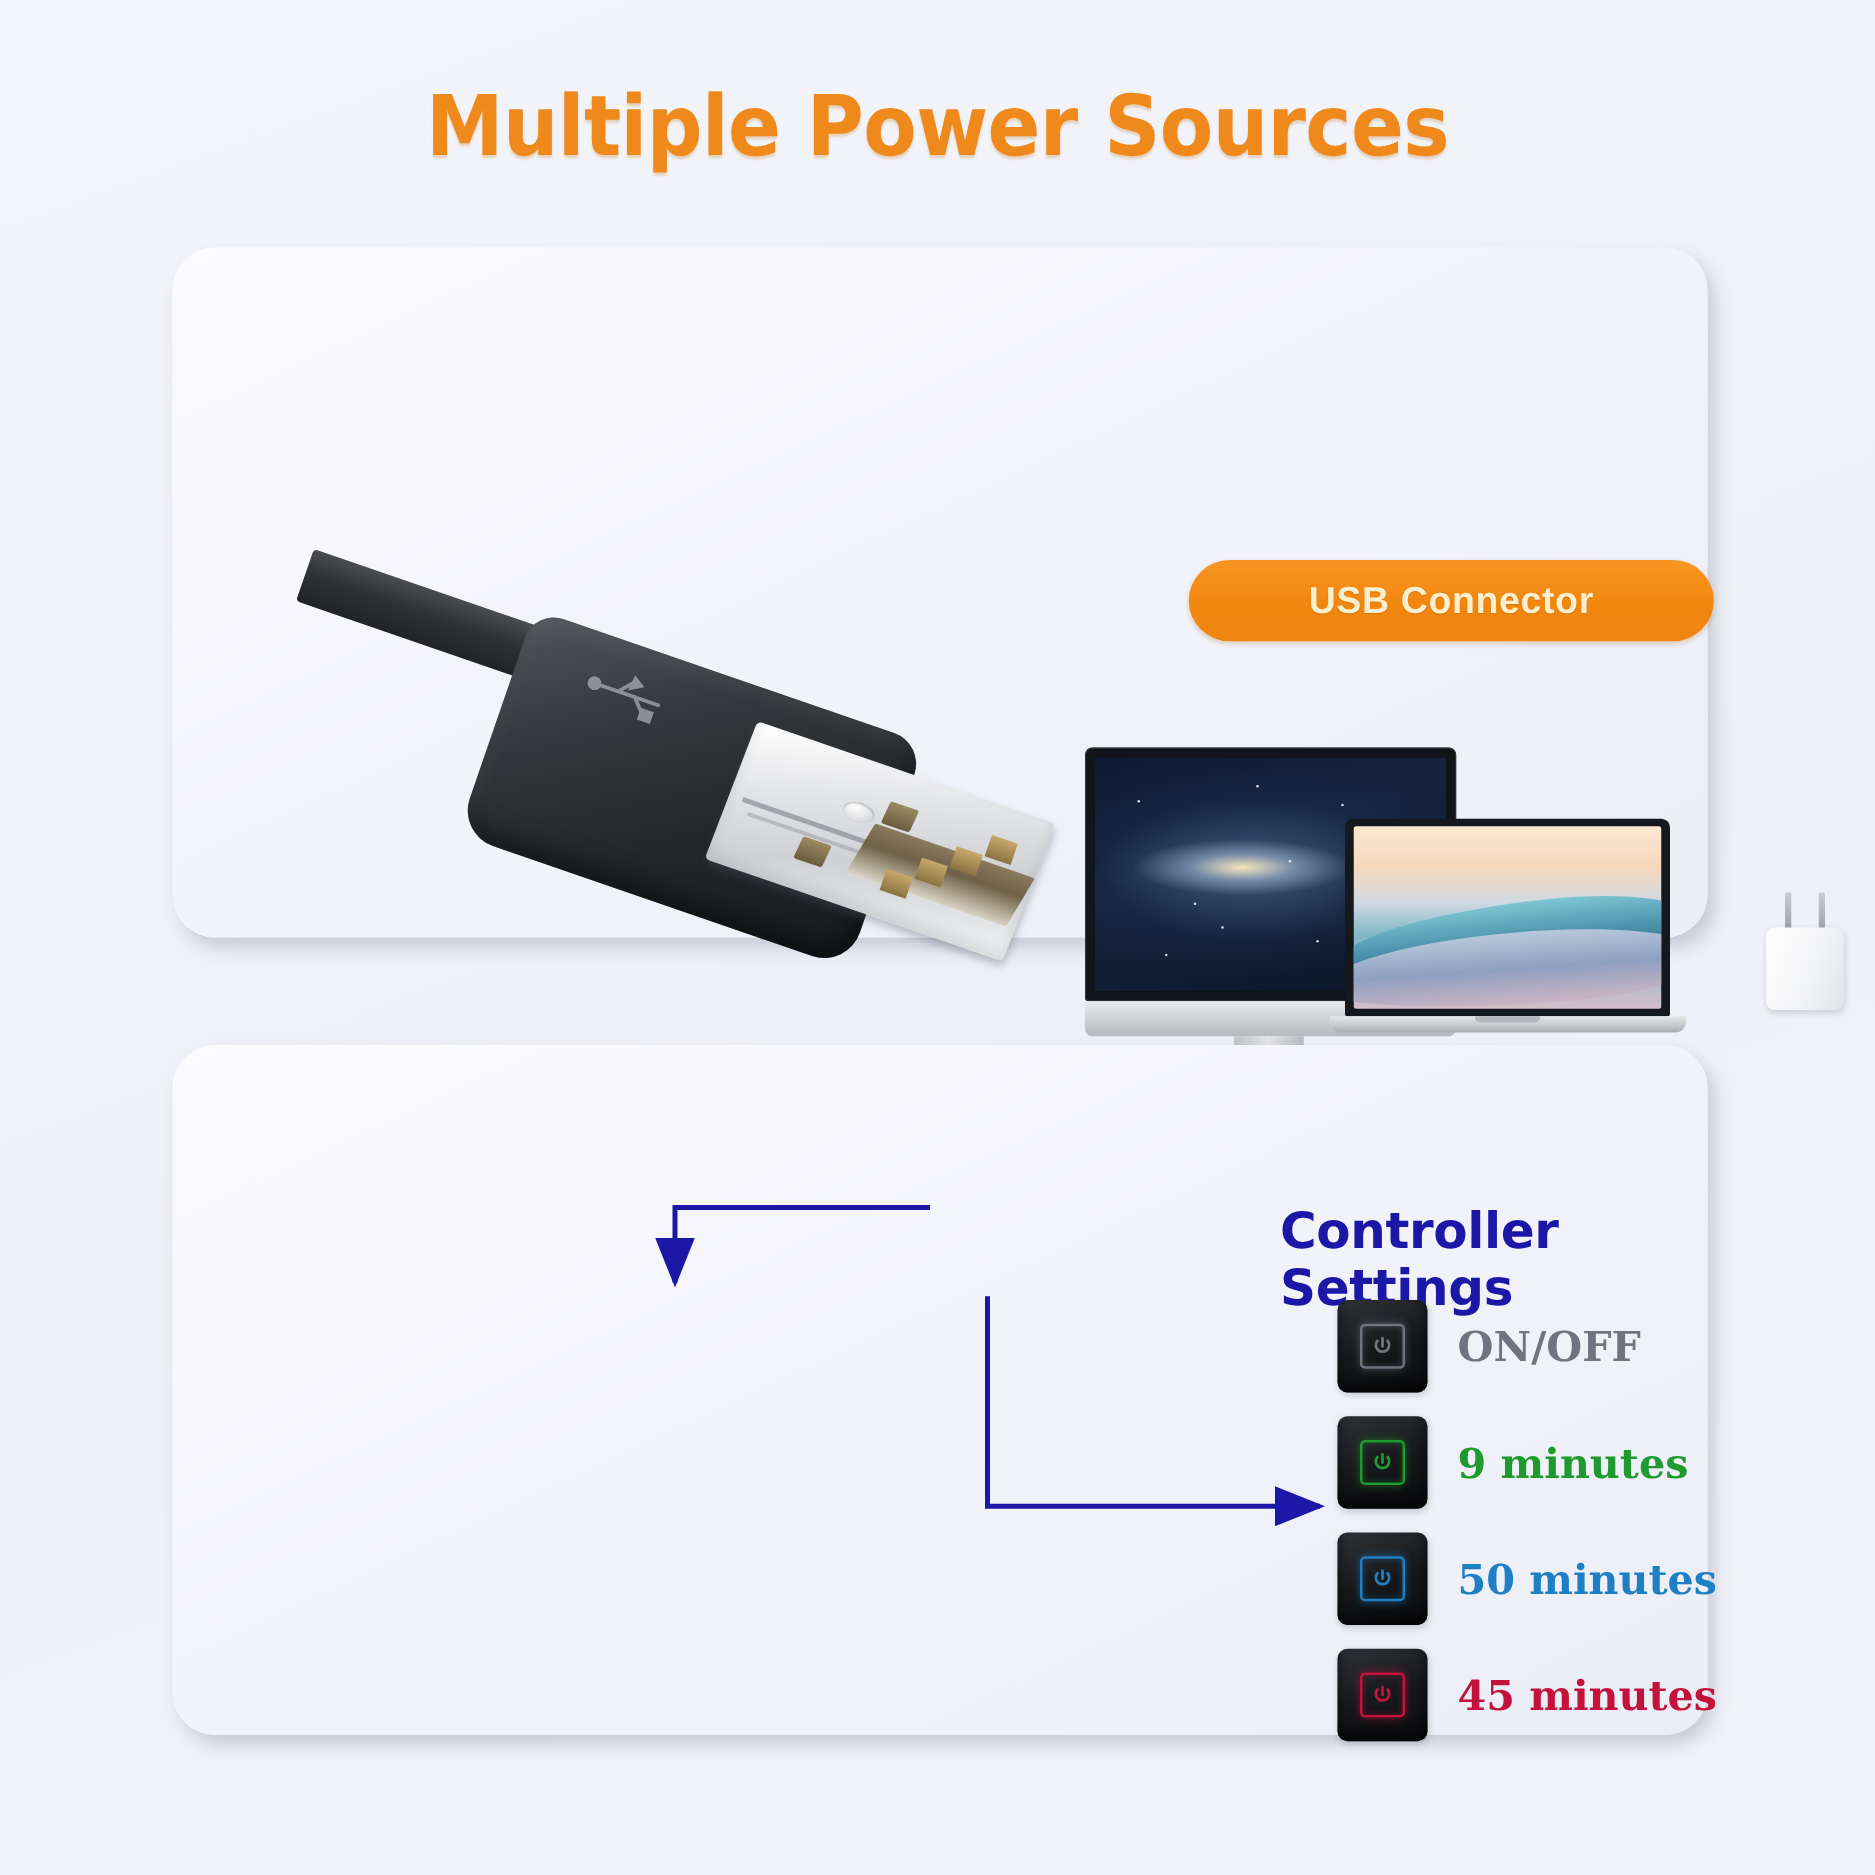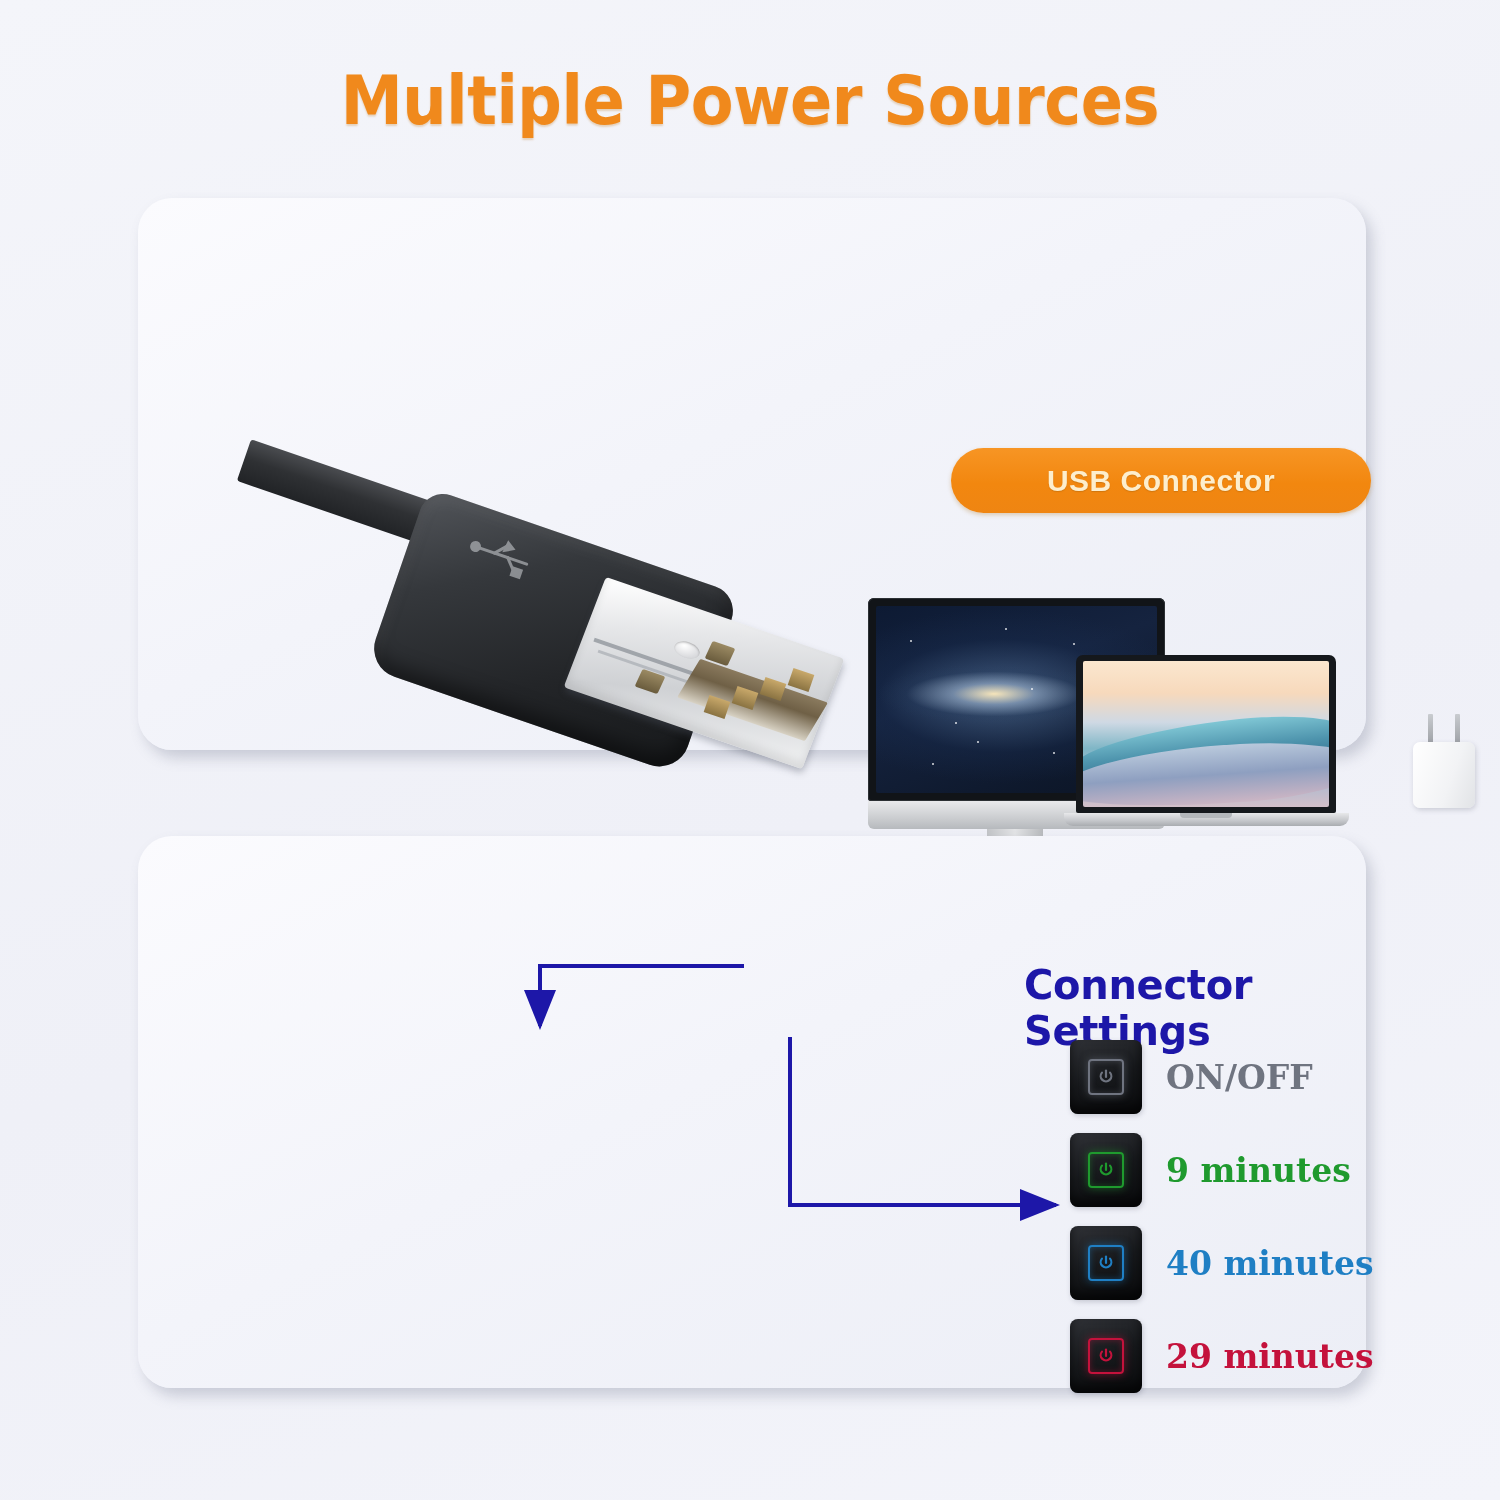--- a/index.html
+++ b/index.html
@@ -265,21 +265,21 @@
         <polygon points="0,0 10,4 0,8" fill="#1d17a8"></polygon>
       </marker>
     </defs>
     
     <path d="M744,966 L540,966 L540,1026" stroke="#1d17a8" stroke-width="4" fill="none" marker-end="url(#arrowblue)"></path>
      settings --&gt;
     <path d="M790,1037 L790,1205 L1056,1205" stroke="#1d17a8" stroke-width="4" fill="none" marker-end="url(#arrowblue)"></path>
   </svg>
 
   <div id="settings">
-    <div class="settings-title">Connector Settings</div>
+    <div class="settings-title">Controller Settings</div>
     <div id="settings-rows">
         <div class="setting-row" style="top: 78px; justify-content: flex-end;">
           <div class="setting-btn">
             <div class="btn-face" style="border-color:#6f7480; box-shadow:0 0 8px #6f748088, inset 0 0 6px #6f748066;">
               <svg width="22" height="22" viewBox="0 0 24 24">
                 <path d="M12 5 L12 12" stroke="#6f7480" stroke-width="2.4" stroke-linecap="round"></path>
                 <path d="M7.6 7.2 A5.8 5.8 0 1 0 16.4 7.2" stroke="#6f7480" stroke-width="2.4" fill="none" stroke-linecap="round"></path>
               </svg>
             </div>
           </div>
@@ -298,29 +298,29 @@
         </div>
         <div class="setting-row" style="top: 264px;">
           <div class="setting-btn">
             <div class="btn-face" style="border-color:#1f7fc4; box-shadow:0 0 8px #1f7fc488, inset 0 0 6px #1f7fc466;">
               <svg width="22" height="22" viewBox="0 0 24 24">
                 <path d="M12 5 L12 12" stroke="#1f7fc4" stroke-width="2.4" stroke-linecap="round"></path>
                 <path d="M7.6 7.2 A5.8 5.8 0 1 0 16.4 7.2" stroke="#1f7fc4" stroke-width="2.4" fill="none" stroke-linecap="round"></path>
               </svg>
             </div>
           </div>
-          <div class="setting-label" style="color: rgb(31, 127, 196);">40 minutes</div>
+          <div class="setting-label" style="color: rgb(31, 127, 196);">50 minutes</div>
         </div>
         <div class="setting-row" style="top: 357px;">
           <div class="setting-btn">
             <div class="btn-face" style="border-color:#c4123c; box-shadow:0 0 8px #c4123c88, inset 0 0 6px #c4123c66;">
               <svg width="22" height="22" viewBox="0 0 24 24">
                 <path d="M12 5 L12 12" stroke="#c4123c" stroke-width="2.4" stroke-linecap="round"></path>
                 <path d="M7.6 7.2 A5.8 5.8 0 1 0 16.4 7.2" stroke="#c4123c" stroke-width="2.4" fill="none" stroke-linecap="round"></path>
               </svg>
             </div>
           </div>
-          <div class="setting-label" style="color: rgb(196, 18, 60);">29 minutes</div>
+          <div class="setting-label" style="color: rgb(196, 18, 60);">45 minutes</div>
         </div>
       </div>
   </div>
 
 </div>
 
 </body></html>

